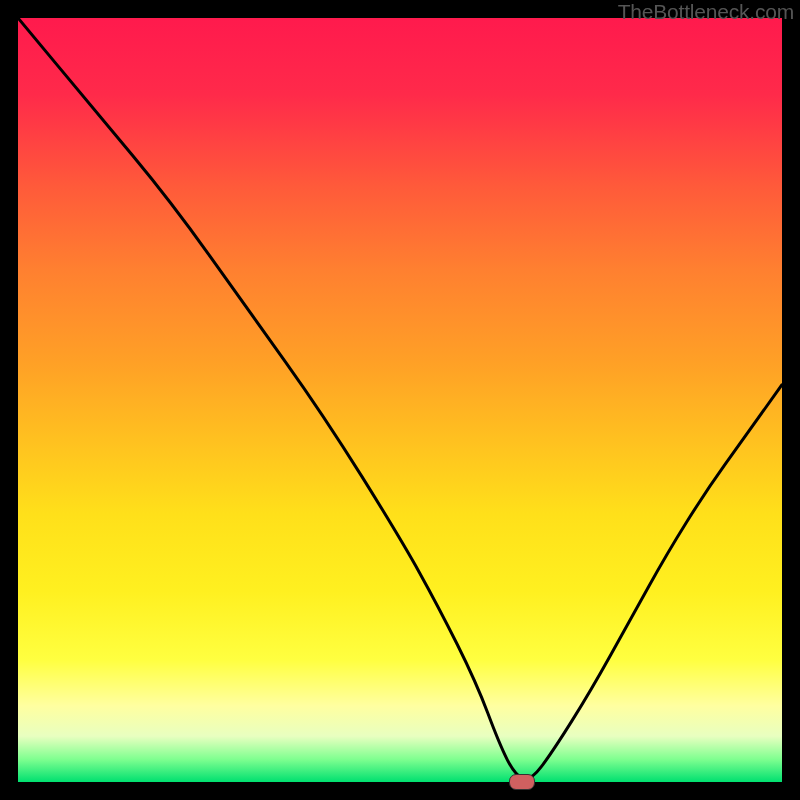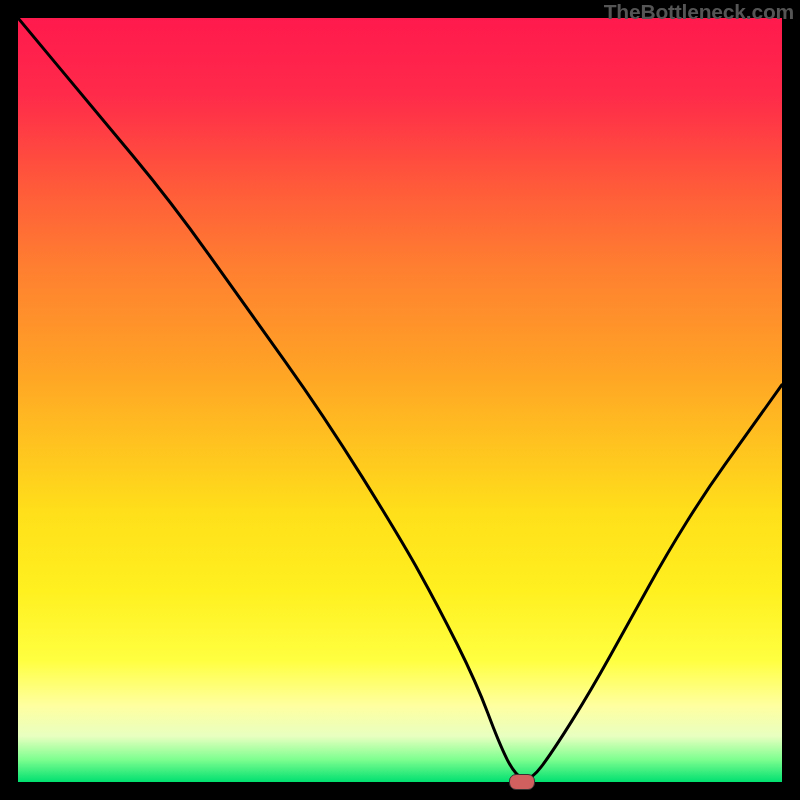--- a/index.html
+++ b/index.html
@@ -55,21 +55,21 @@
     border-radius: 7px;
     transform: translate(-50%, -50%);
   }
   .watermark {
     position: absolute;
     top: 0px;
     right: 6px;
     font-family: Arial, sans-serif;
     font-size: 21px;
     color: #555;
-    font-weight: 700;
+    font-weight: 400;
     letter-spacing: -0.2px;
   }
 </style>
 </head>
 <body>
 
 <div class="chart-container">
 
   <div class="plot-area"></div>
 

